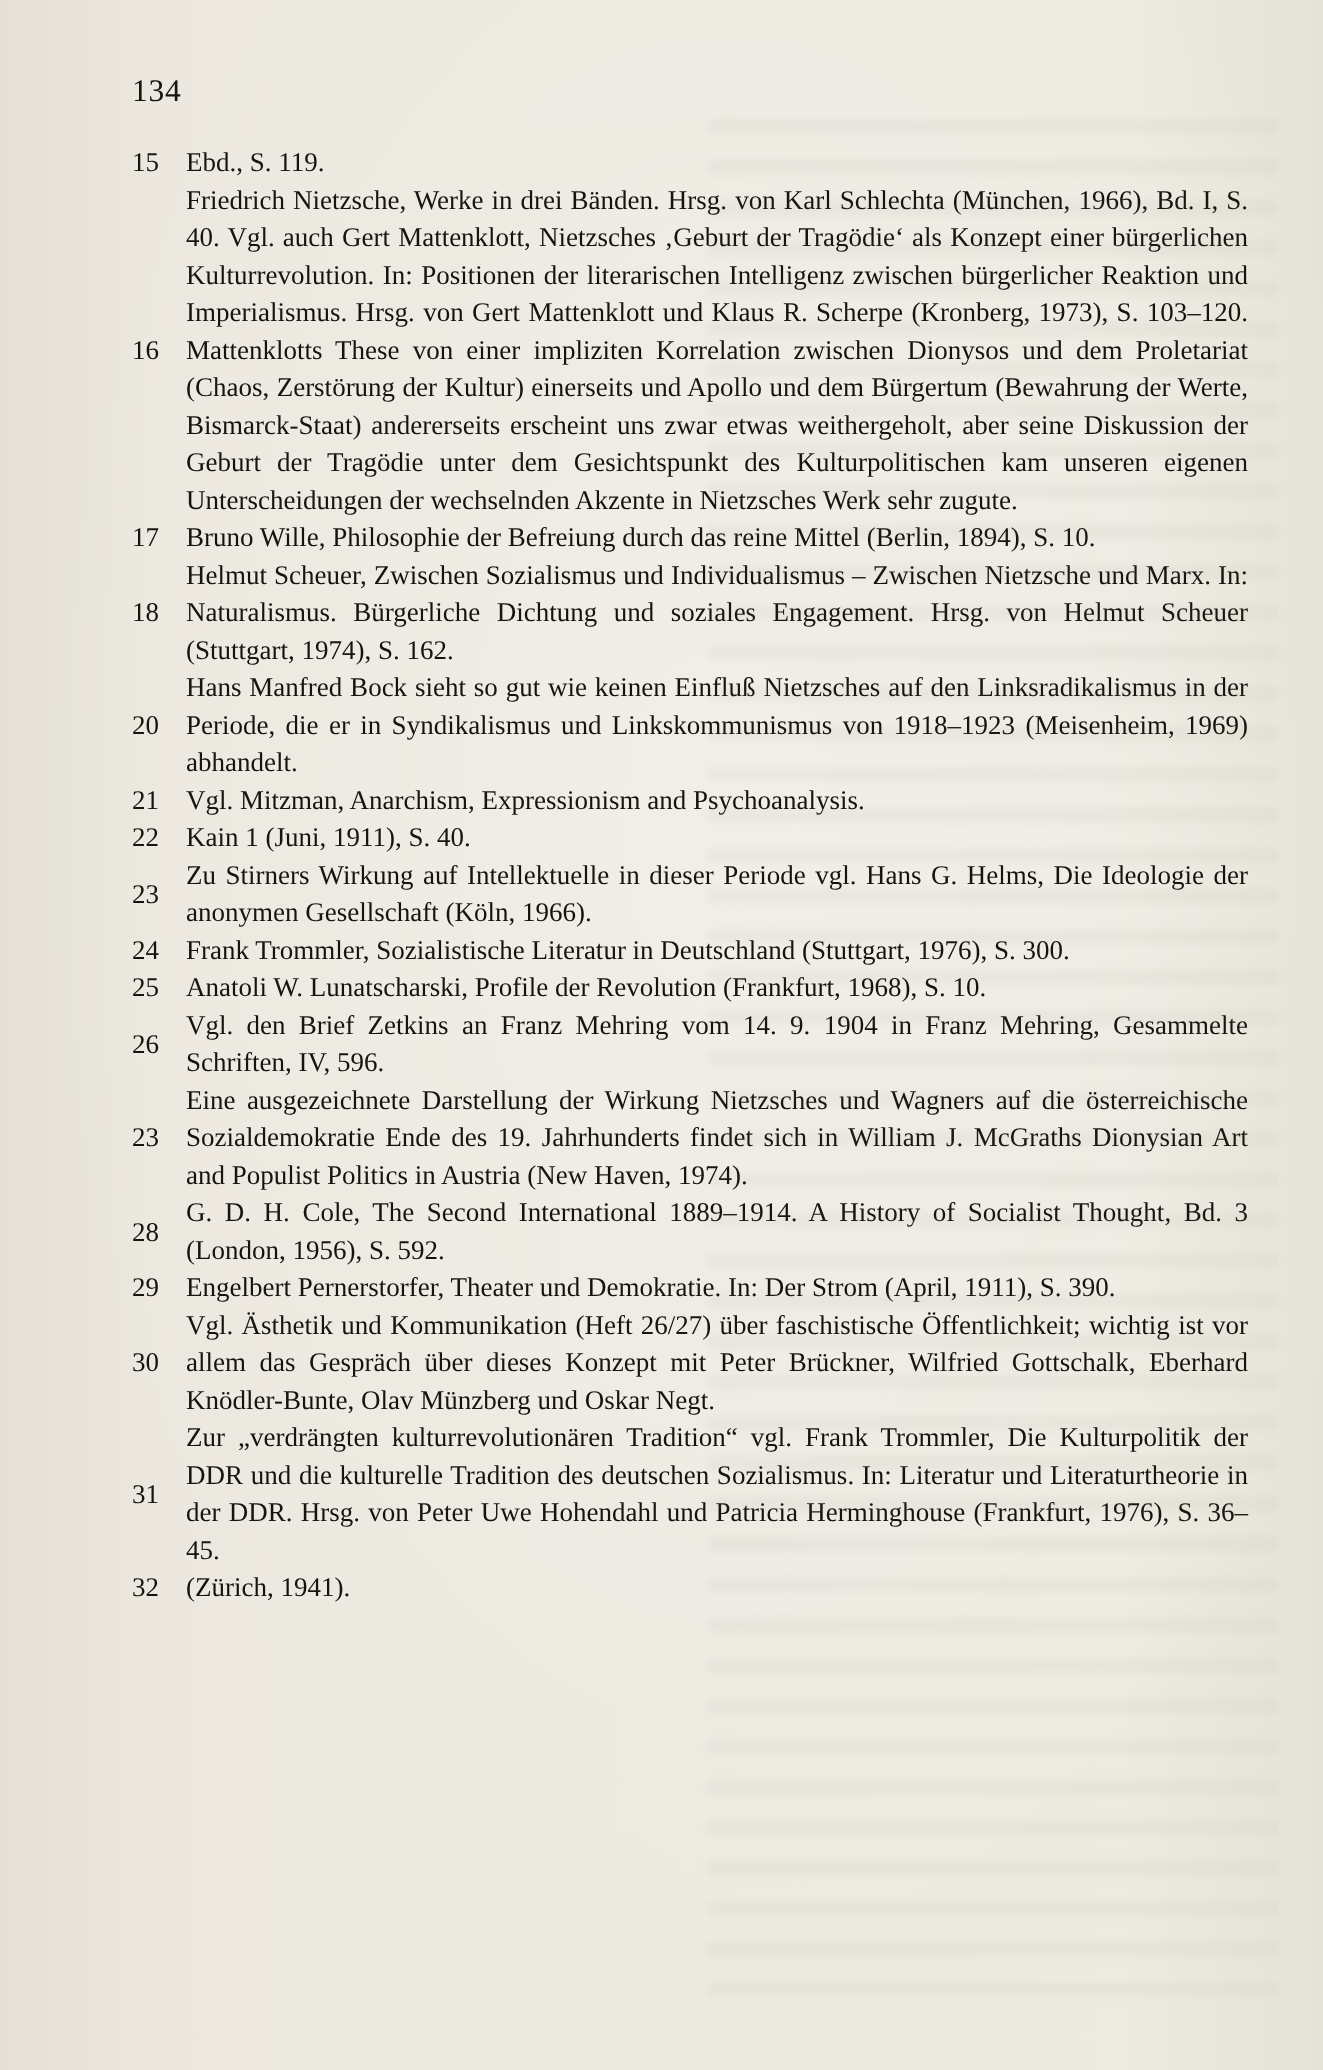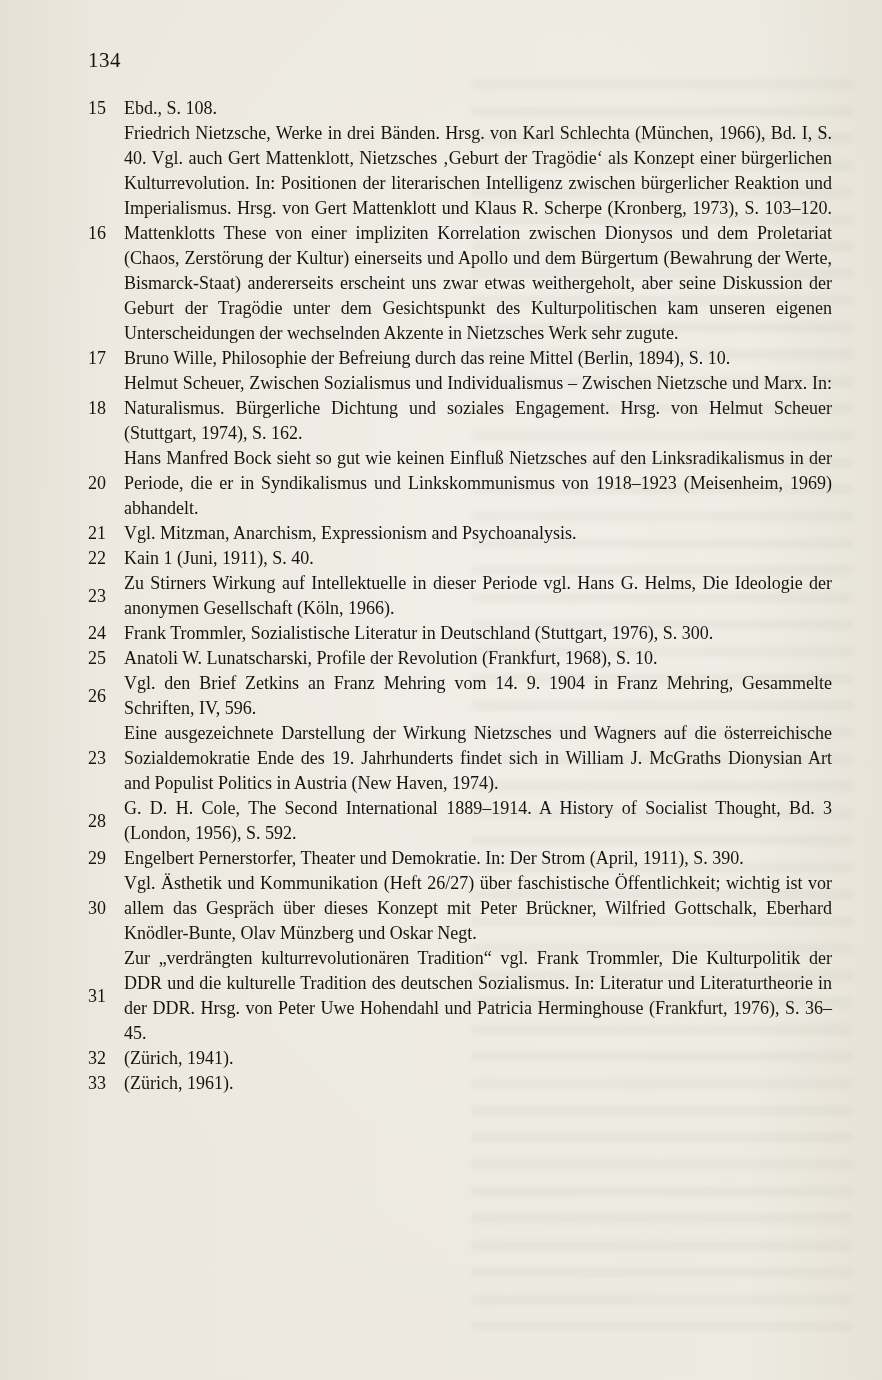--- a/index.html
+++ b/index.html
@@ -71,21 +71,21 @@
   }
 </style>
 </head>
 <body>
 
 <div class="page">
   <div class="page-number">134</div>
   <div class="notes">
       <div class="note">
         <div class="note-num">15</div>
-        <div class="note-body"><span>Ebd., S. 108.</span></div>
+        <div class="note-body"><span>Ebd., S. 119.</span></div>
       </div>
       <div class="note">
         <div class="note-num">16</div>
         <div class="note-body"><span>Friedrich Nietzsche, </span><span class="it">Werke in drei Bänden</span><span>. Hrsg. von Karl Schlechta (München, 1966), Bd. I, S. 40. Vgl. auch Gert Mattenklott, </span><span class="it">Nietzsches ‚Geburt der Tragödie‘ als Konzept einer bürgerlichen Kulturrevolution</span><span>. In: </span><span class="it">Positionen der literarischen Intelligenz zwischen bürgerlicher Reaktion und Imperialismus</span><span>. Hrsg. von Gert Mattenklott und Klaus R. Scherpe (Kronberg, 1973), S. 103–120. Mattenklotts These von einer impliziten Korrelation zwischen Dionysos und dem Proletariat (Chaos, Zerstörung der Kultur) einerseits und Apollo und dem Bürgertum (Bewahrung der Werte, Bismarck-Staat) andererseits erscheint uns zwar etwas weithergeholt, aber seine Diskussion der </span><span class="it">Geburt der Tragödie</span><span> unter dem Gesichtspunkt des Kulturpolitischen kam unseren eigenen Unterscheidungen der wechselnden Akzente in Nietzsches Werk sehr zugute.</span></div>
       </div>
       <div class="note">
         <div class="note-num">17</div>
         <div class="note-body"><span>Bruno Wille, </span><span class="it">Philosophie der Befreiung durch das reine Mittel</span><span> (Berlin, 1894), S. 10.</span></div>
       </div>
       <div class="note">
@@ -137,18 +137,14 @@
         <div class="note-body"><span>Vgl. </span><span class="it">Ästhetik und Kommunikation</span><span> (Heft 26/27) über faschistische Öffentlichkeit; wichtig ist vor allem das Gespräch über dieses Konzept mit Peter Brückner, Wilfried Gottschalk, Eberhard Knödler-Bunte, Olav Münzberg und Oskar Negt.</span></div>
       </div>
       <div class="note">
         <div class="note-num">31</div>
         <div class="note-body"><span>Zur „verdrängten kulturrevolutionären Tradition“ vgl. Frank Trommler, </span><span class="it">Die Kulturpolitik der DDR und die kulturelle Tradition des deutschen Sozialismus</span><span>. In: </span><span class="it">Literatur und Literaturtheorie in der DDR</span><span>. Hrsg. von Peter Uwe Hohendahl und Patricia Herminghouse (Frankfurt, 1976), S. 36–45.</span></div>
       </div>
       <div class="note">
         <div class="note-num">32</div>
         <div class="note-body"><span>(Zürich, 1941).</span></div>
       </div>
-      <div class="note">
-        <div class="note-num">33</div>
-        <div class="note-body"><span>(Zürich, 1961).</span></div>
-      </div>
     </div>
 </div>
 
 </body></html>

